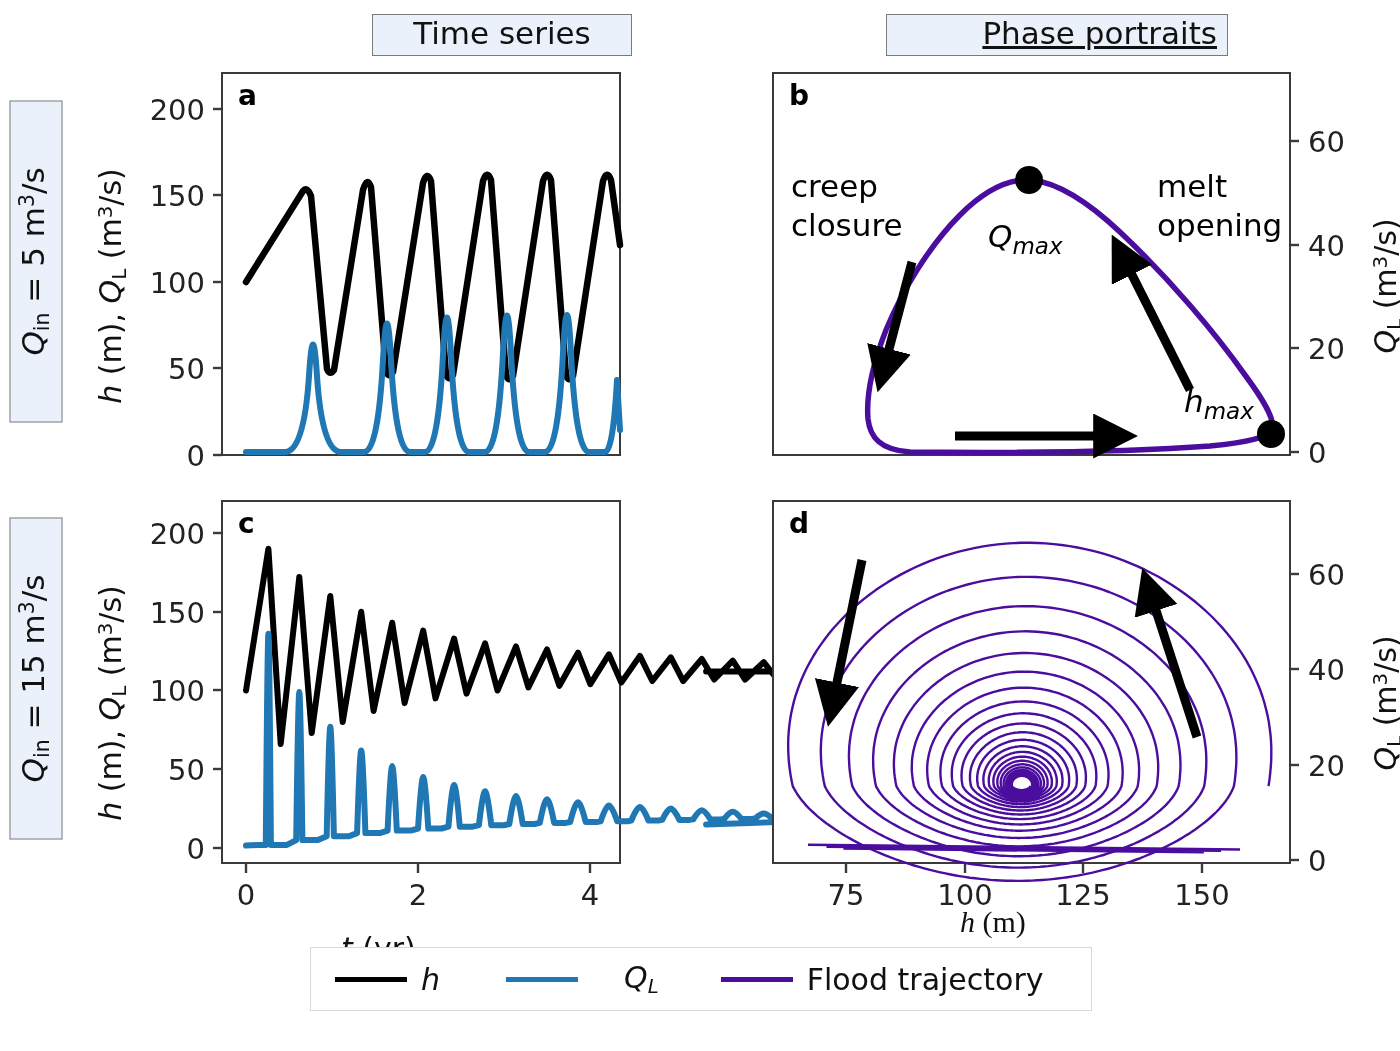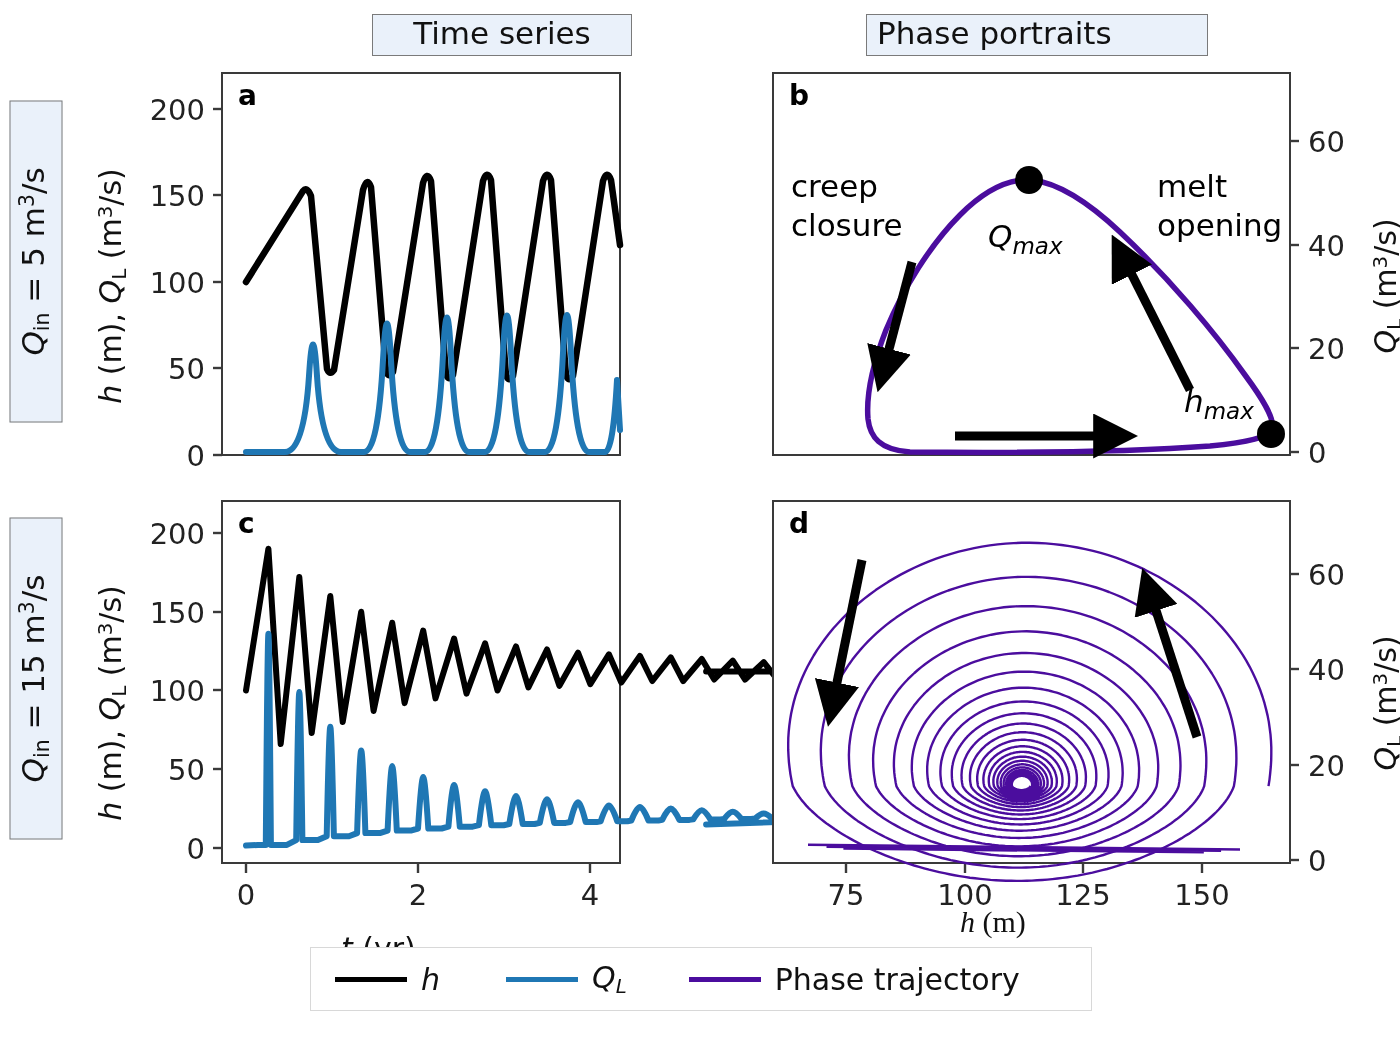--- a/index.html
+++ b/index.html
@@ -37,21 +37,21 @@
   .innerbox{position:absolute;background:#ffffff;border:1.8px solid #555;
     border-radius:9px;font-size:31px;padding:3px 12px 6px 12px;white-space:nowrap;}
 </style>
 </head>
 <body>
 
 <div class="fig">
 
   <div class="boxlabel coltitle" style="left:333px;width:238px;text-align:center;">Time series</div>
 
-  <div class="boxlabel coltitle" style="left:827px;width:320px;text-align:left;">Phase portraits</div>
+  <div class="boxlabel coltitle" style="left:847px;width:320px;text-align:right;text-decoration:underline;">Phase portraits</div>
 
   <div class="boxlabel rowlabel" style="left:-125px;top:235px;width:300px;height:44px;
               transform:rotate(-90deg);">
     <span>
       <span class="ital">Q</span><span class="sub">in</span> = 5 m<span class="sup">3</span>/s
     </span>
   </div>
 
   <div class="boxlabel rowlabel" style="left:-125px;top:652px;width:300px;height:44px;
               transform:rotate(-90deg);">
@@ -242,25 +242,25 @@
       <line x1="862" y1="560" x2="833" y2="702" stroke="#000" stroke-width="9" marker-end="url(#arrowhead)"></line>
       <line x1="1197" y1="737" x2="1150" y2="592" stroke="#000" stroke-width="9" marker-end="url(#arrowhead)"></line>
     </g>
   </svg>
 
   <div class="legendbox" style="left:310px;top:947px;width:780px;height:62px;">
     <div class="legitem" style="margin-left:24px;">
       <span class="legline" style="width:72px;background:#000000;"></span>
       <span class="legtxt ital">h</span>
     </div>
-    <div class="legitem" style="margin-left:66px;">
+    <div class="legitem" style="margin-left:66px;gap:32px;">
       <span class="legline" style="width:72px;background:#1f77b4;"></span>
       <span class="legtxt">
         <span class="ital">Q</span><span class="sub ital">L</span>
       </span>
     </div>
     <div class="legitem" style="margin-left:62px;">
       <span class="legline" style="width:72px;background:#4b0d9e;"></span>
-      <span class="legtxt">Phase trajectory</span>
+      <span class="legtxt">Flood trajectory</span>
     </div>
   </div>
 
 </div>
 
 </body></html>

